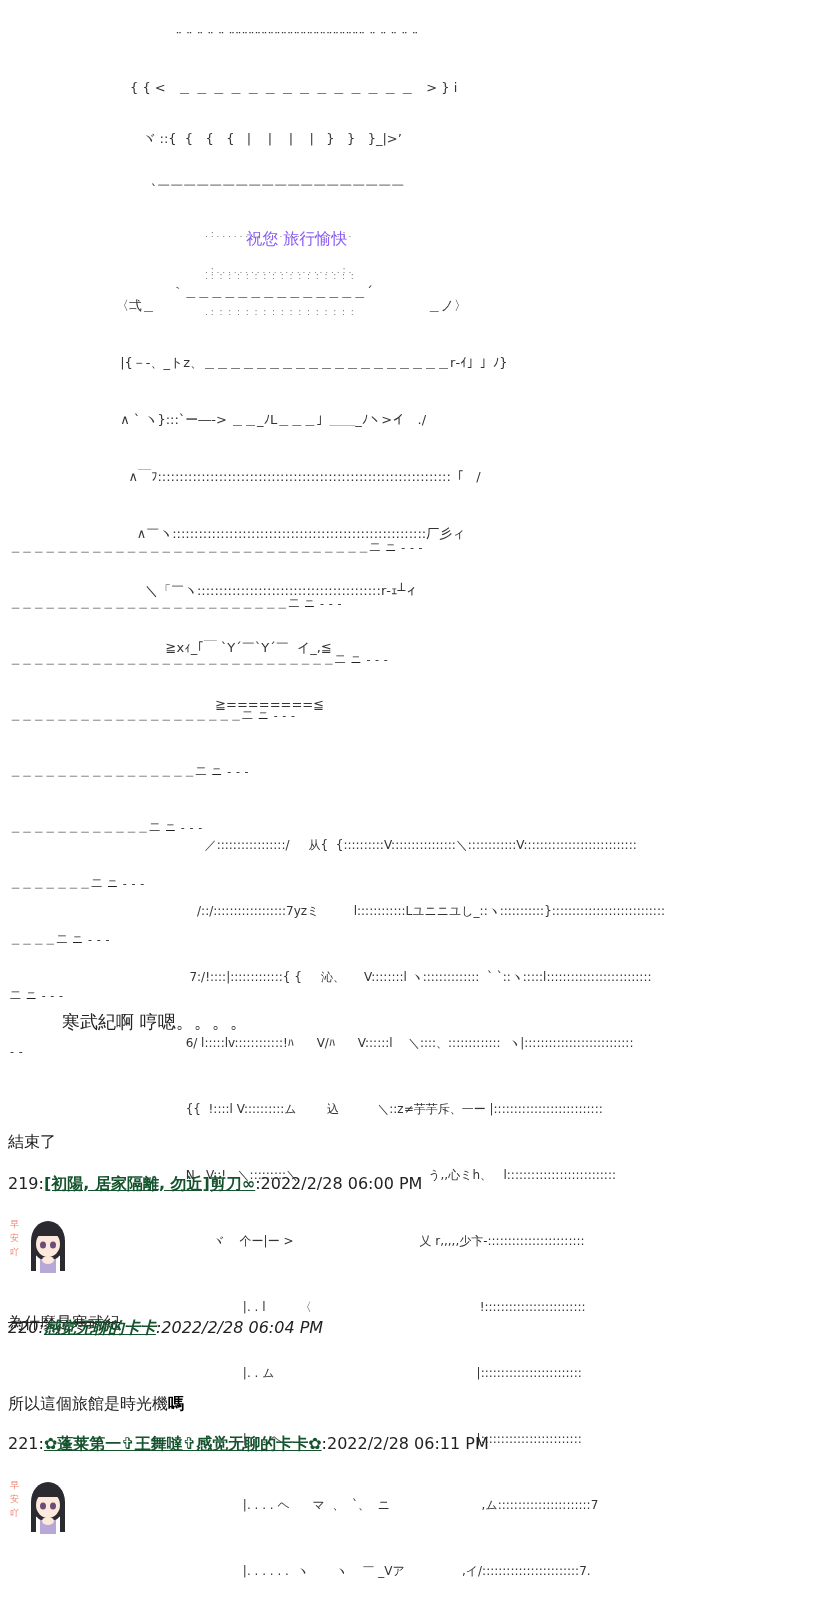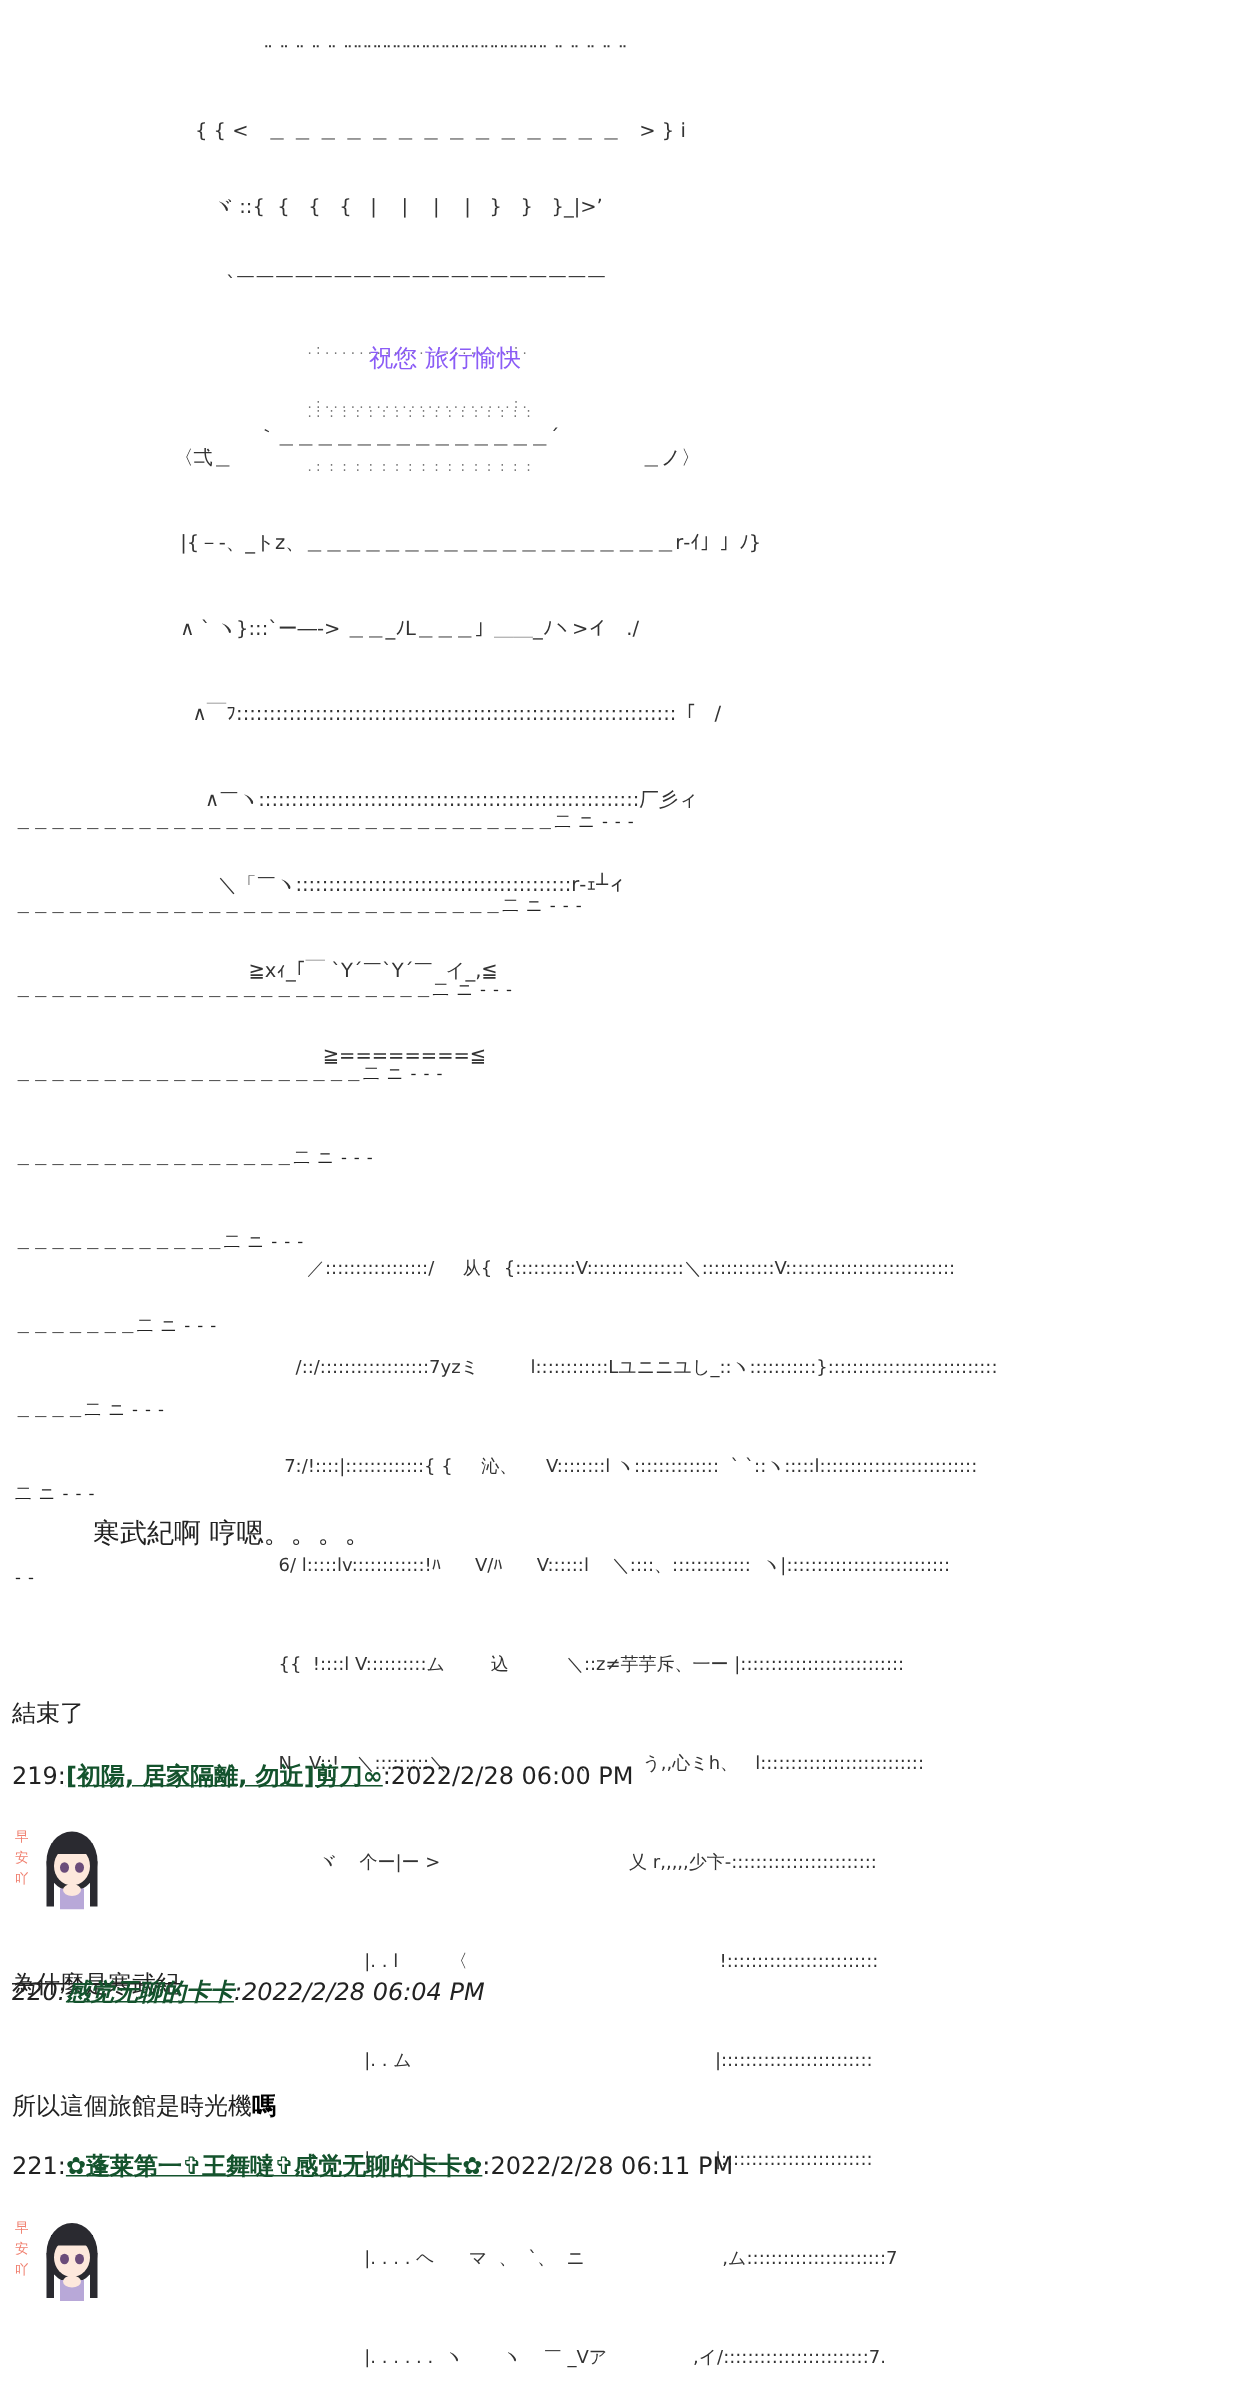--- a/index.html
+++ b/index.html
@@ -107,22 +107,22 @@
   <span class="aa-line" style="height:19px"> ∧ ` ヽ}:::`ー―‐&gt; ＿＿_ﾉL＿＿＿」＿＿_ﾉヽ&gt;イ   ./</span>
   <span class="aa-line" style="height:19px">   ∧￣ﾌ:::::::::::::::::::::::::::::::::::::::::::::::::::::::::::::::::::「   /</span>
   <span class="aa-line" style="height:19px">     ∧￣ヽ::::::::::::::::::::::::::::::::::::::::::::::::::::::::::厂彡ィ</span>
   <span class="aa-line" style="height:19px">       ＼「￣ヽ::::::::::::::::::::::::::::::::::::::::::r‐ｪ┴ィ</span>
   <span class="aa-line" style="height:19px">            ≧xｨ_｢￣ `Y´￣`Y´￣  イ_,≦</span>
   <span class="aa-line" style="height:19px">                        ≧========≦</span>
 </div>
 
 <div class="aa aa-rules" style="left:10px; top:508px;">
   <span class="aa-line" style="height:22px;line-height:11px;">＿＿＿＿＿＿＿＿＿＿＿＿＿＿＿＿＿＿＿＿＿＿＿＿＿＿＿＿＿＿＿二 ニ ‐ ‐ ‐</span>
+  <span class="aa-line" style="height:22px;line-height:11px;">＿＿＿＿＿＿＿＿＿＿＿＿＿＿＿＿＿＿＿＿＿＿＿＿二 ニ ‐ ‐ ‐</span>
   <span class="aa-line" style="height:22px;line-height:11px;">＿＿＿＿＿＿＿＿＿＿＿＿＿＿＿＿＿＿＿＿＿＿＿＿＿＿＿＿二 ニ ‐ ‐ ‐</span>
-  <span class="aa-line" style="height:22px;line-height:11px;">＿＿＿＿＿＿＿＿＿＿＿＿＿＿＿＿＿＿＿＿＿＿＿＿二 ニ ‐ ‐ ‐</span>
   <span class="aa-line" style="height:22px;line-height:11px;">＿＿＿＿＿＿＿＿＿＿＿＿＿＿＿＿＿＿＿＿二 ニ ‐ ‐ ‐</span>
   <span class="aa-line" style="height:22px;line-height:11px;">＿＿＿＿＿＿＿＿＿＿＿＿＿＿＿＿二 ニ ‐ ‐ ‐</span>
   <span class="aa-line" style="height:22px;line-height:11px;">＿＿＿＿＿＿＿＿＿＿＿＿二 ニ ‐ ‐ ‐</span>
   <span class="aa-line" style="height:22px;line-height:11px;">＿＿＿＿＿＿＿二 ニ ‐ ‐ ‐</span>
   <span class="aa-line" style="height:22px;line-height:11px;">＿＿＿＿二 ニ ‐ ‐ ‐</span>
   <span class="aa-line" style="height:22px;line-height:11px;">二 ニ ‐ ‐ ‐</span>
   <span class="aa-line" style="height:11px;line-height:11px;">‐ ‐</span>
 </div>
 
 <div class="aa" style="left:178px; top:790px; font-size:12px; line-height:22px;">

